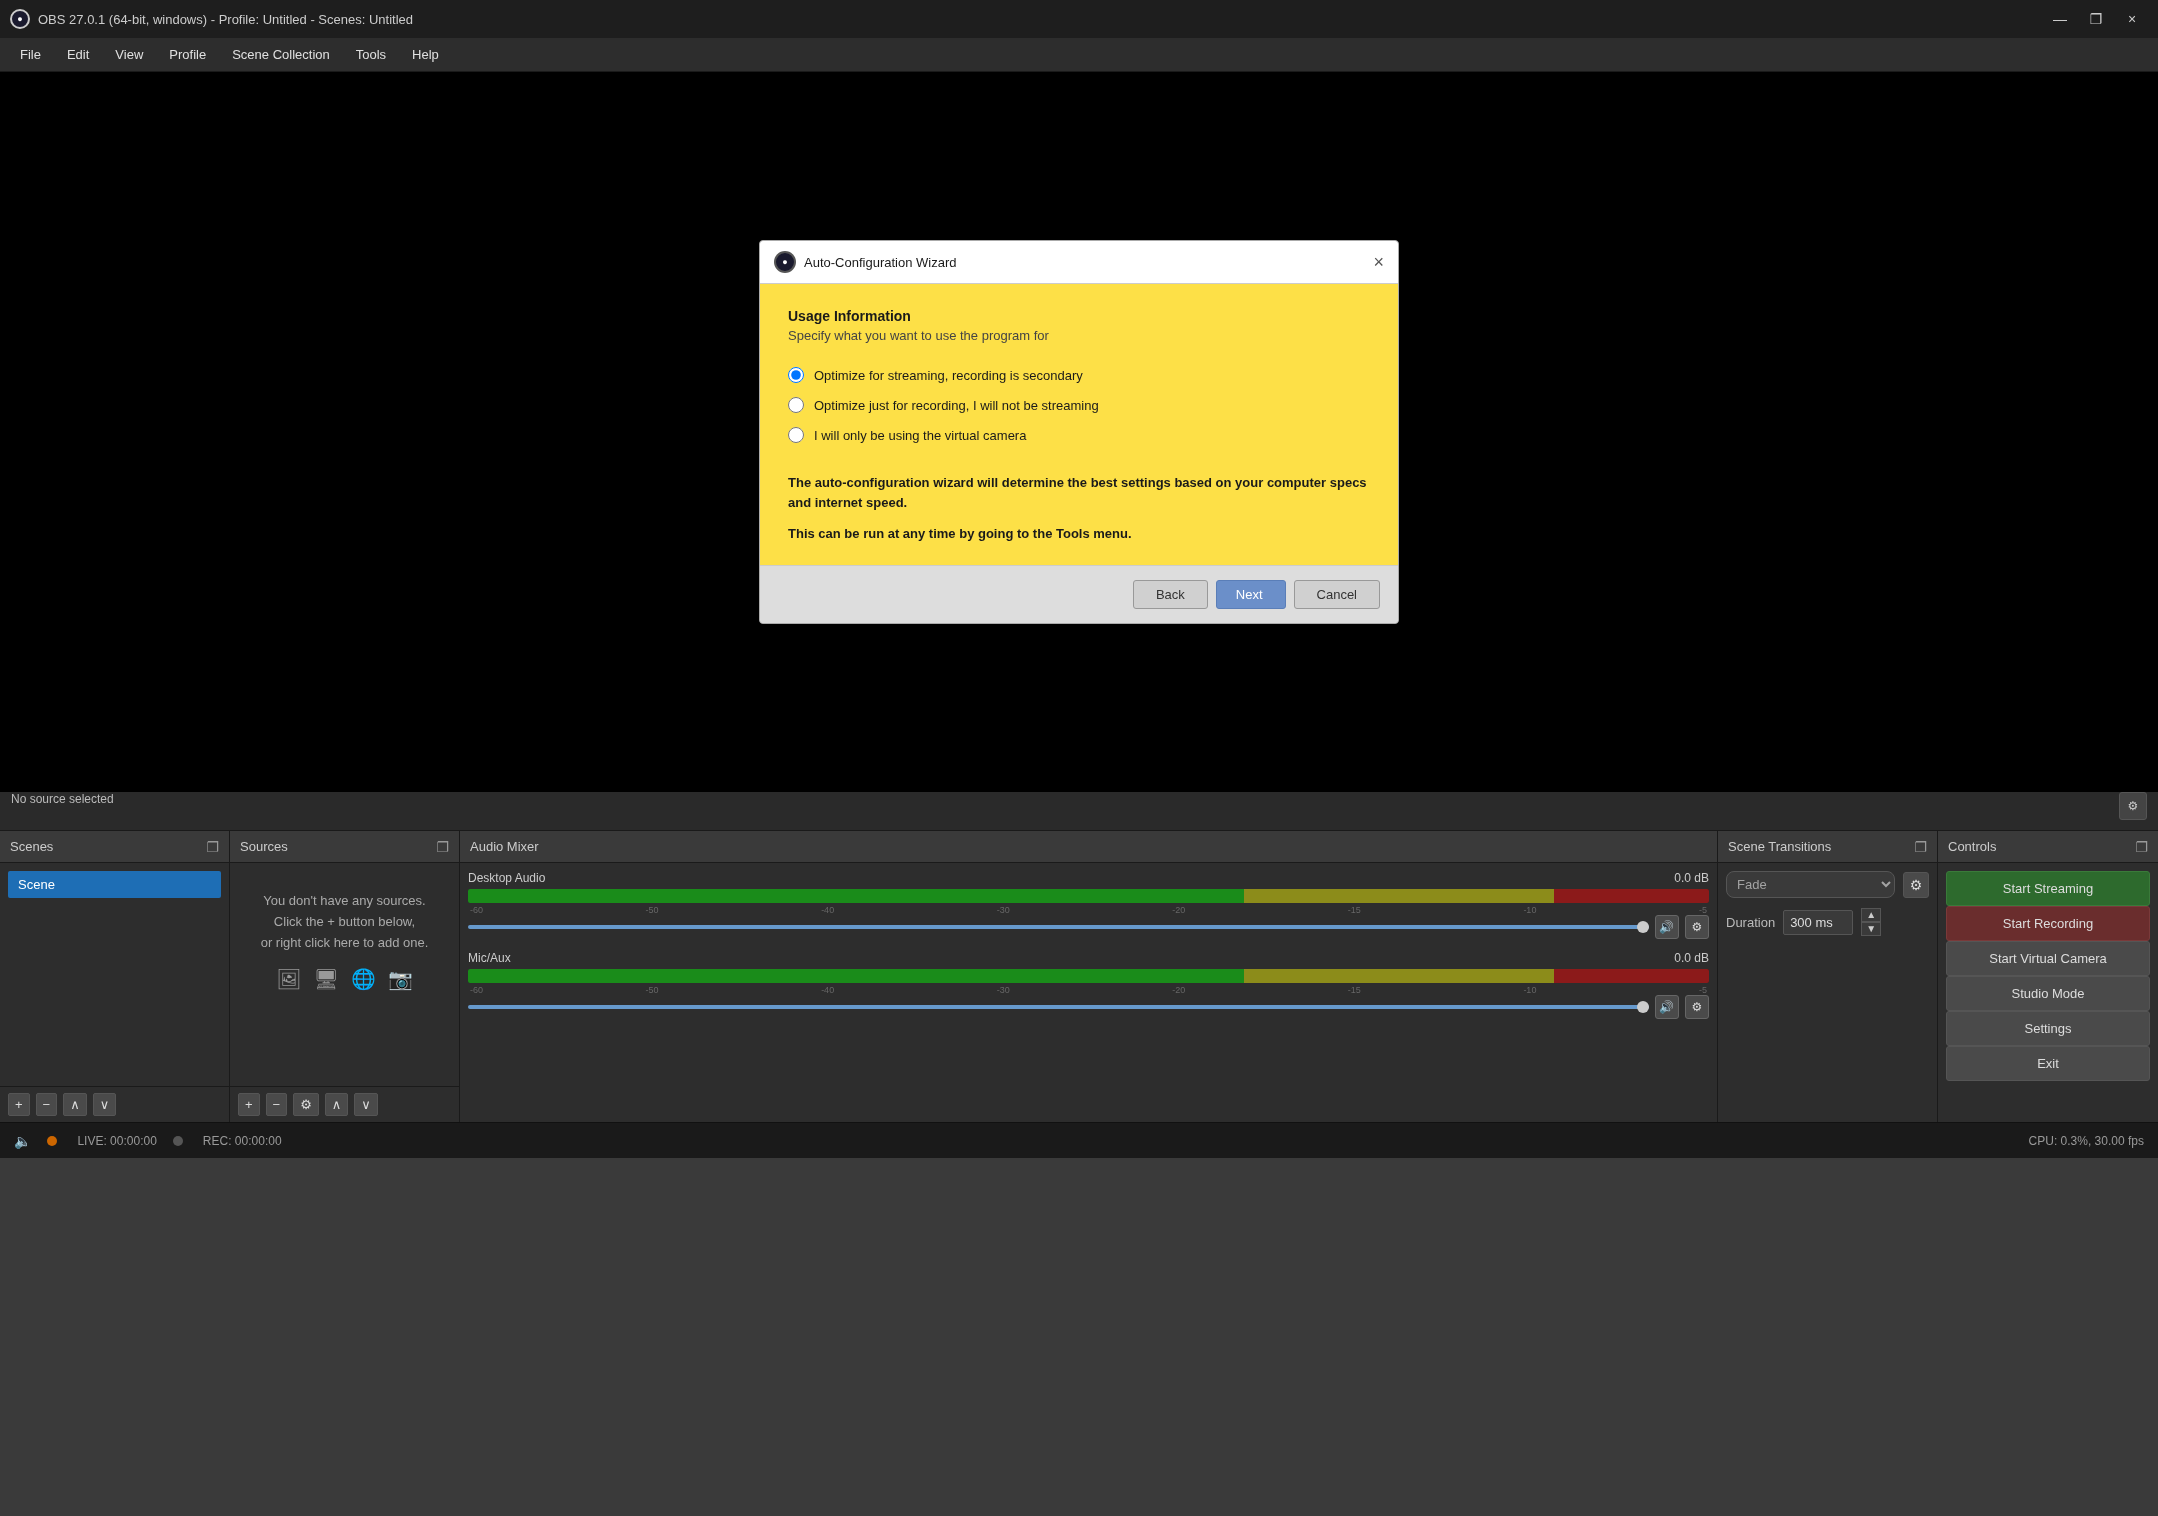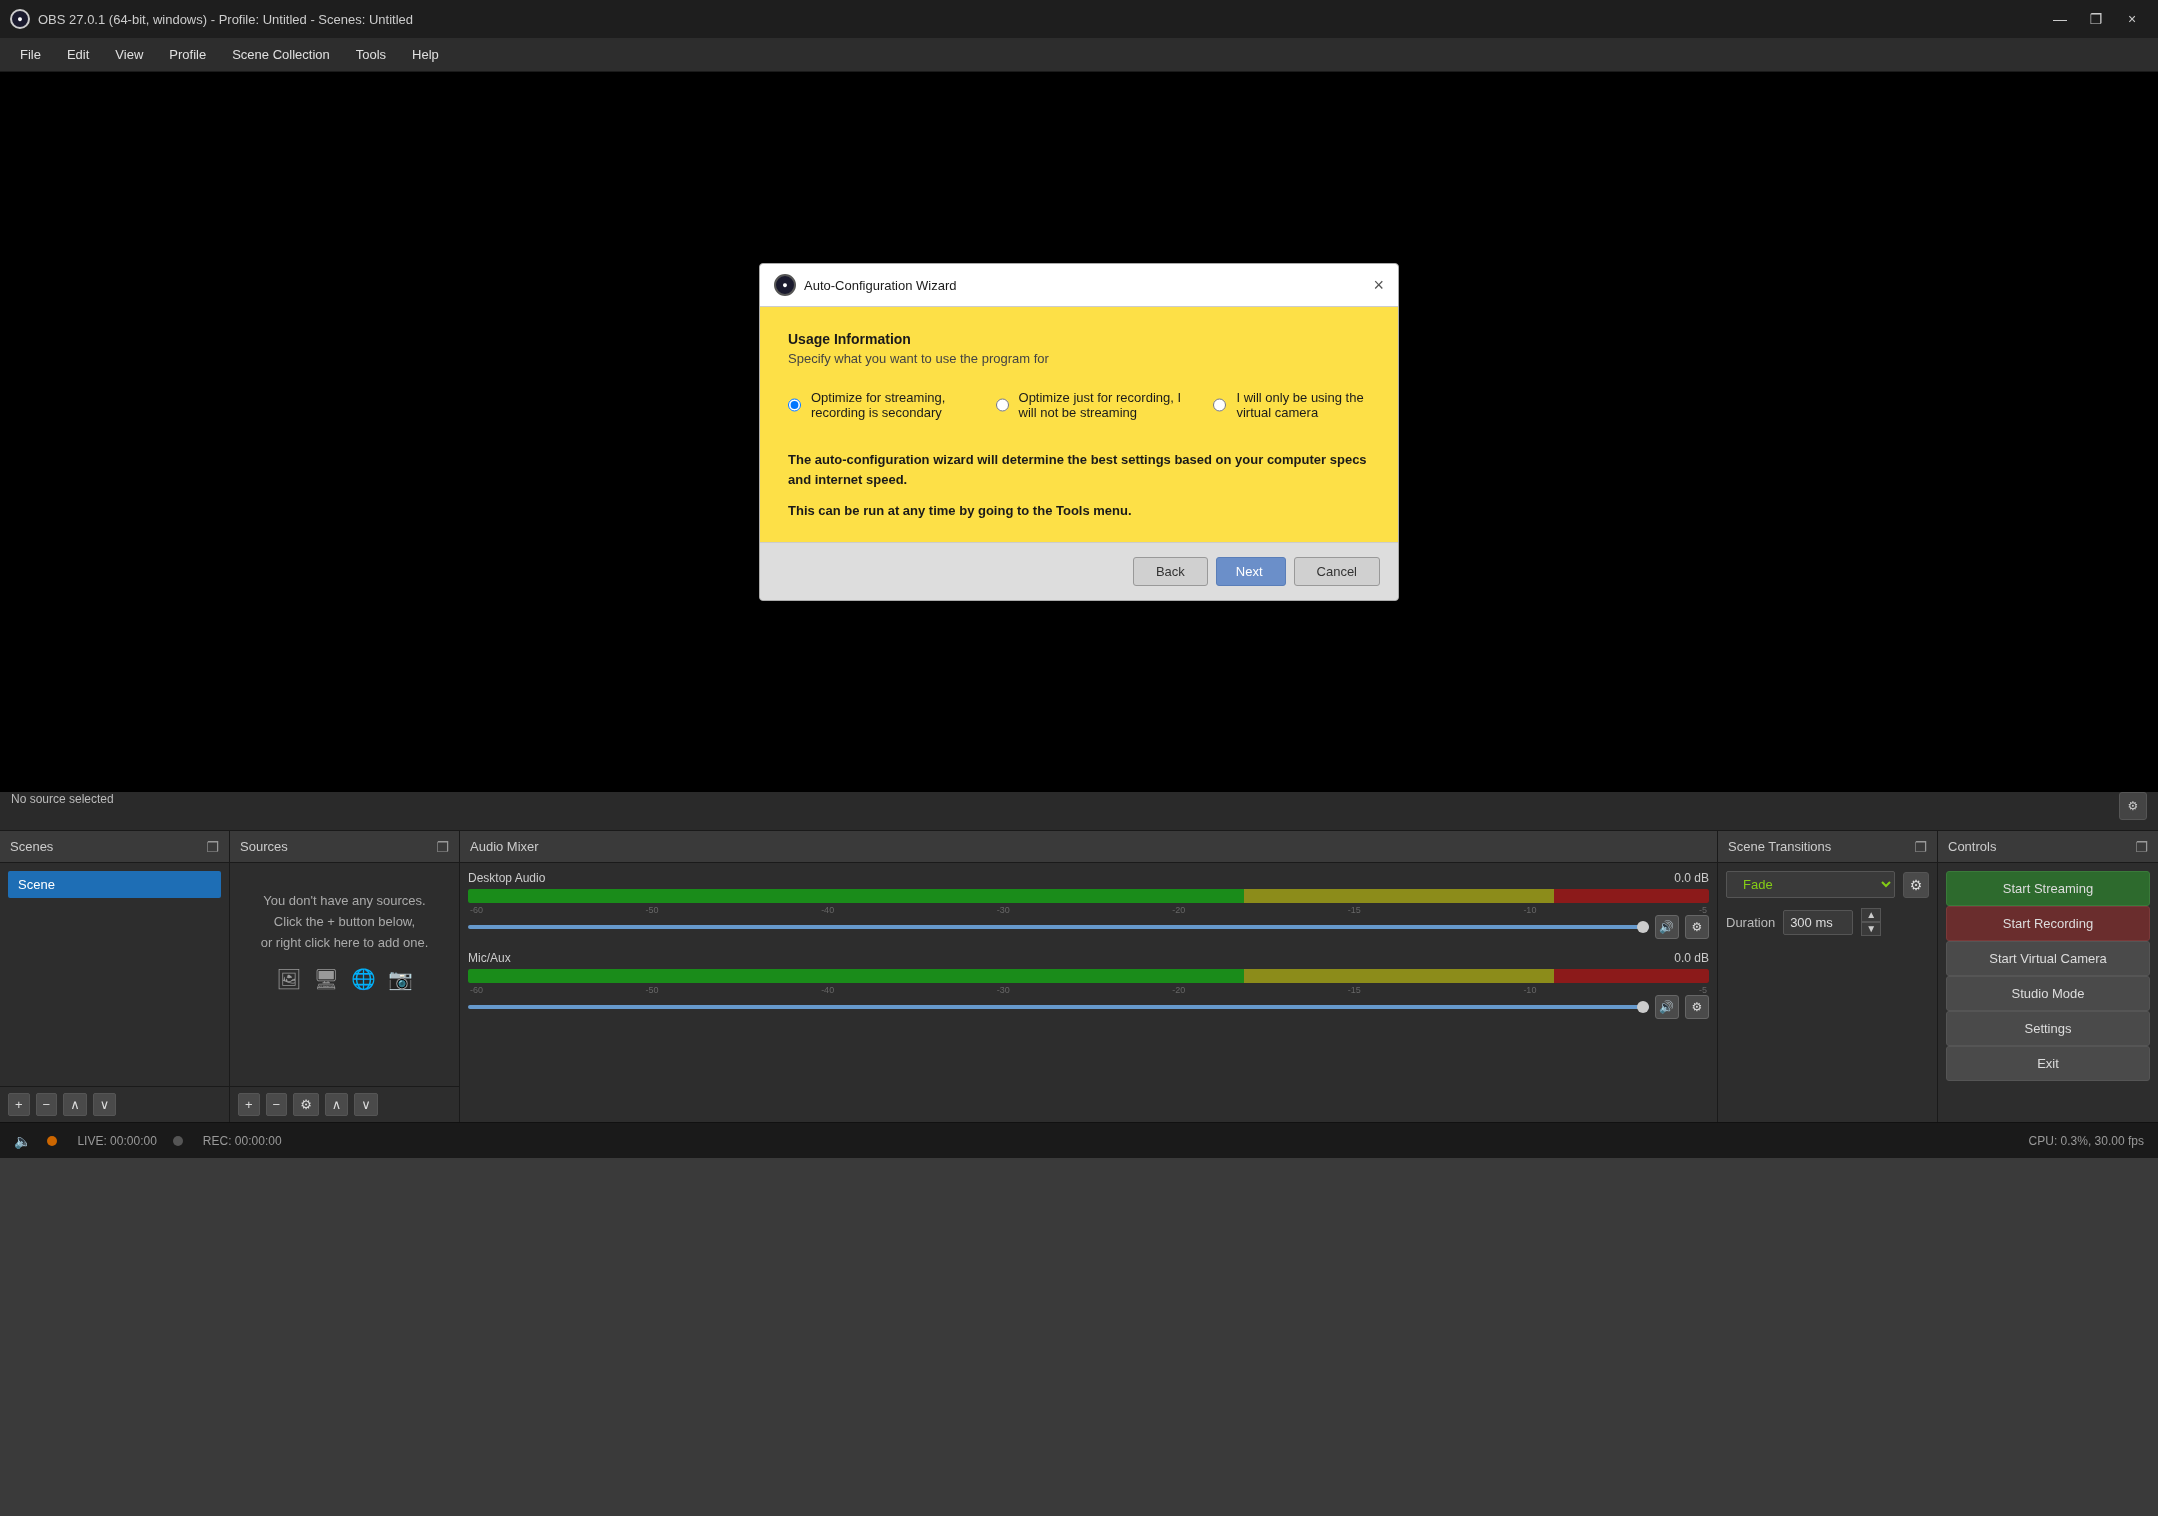--- a/index.html
+++ b/index.html
@@ -130,21 +130,21 @@
       color: #1a1a1a;
       margin-bottom: 4px;
     }
     .usage-subtitle {
       color: #444;
       font-size: 13px;
       margin-bottom: 24px;
     }
     .radio-group {
       display: flex;
-      flex-direction: row;
+      flex-direction: column;
       gap: 14px;
       margin-bottom: 30px;
     }
     .radio-item {
       display: flex;
       align-items: center;
       gap: 10px;
       font-size: 13px;
       color: #1a1a1a;
       cursor: pointer;
@@ -365,24 +365,24 @@
     .transition-row {
       display: flex;
       align-items: center;
       gap: 8px;
       margin-bottom: 10px;
     }
     .transition-select {
       flex: 1;
       background: #3a3a3a;
       border: 1px solid #555;
-      color: #84cc16;
-      padding: 4px 12px;
-      font-size: 13px;
-      border-radius: 2px;
+      color: #a3a3a3;
+      padding: 4px 6px;
+      font-size: 13px;
+      border-radius: 8px;
     }
     .duration-row {
       display: flex;
       align-items: center;
       gap: 8px;
     }
     .duration-label {
       font-size: 13px; color: #bbb;
     }
     .duration-input {

